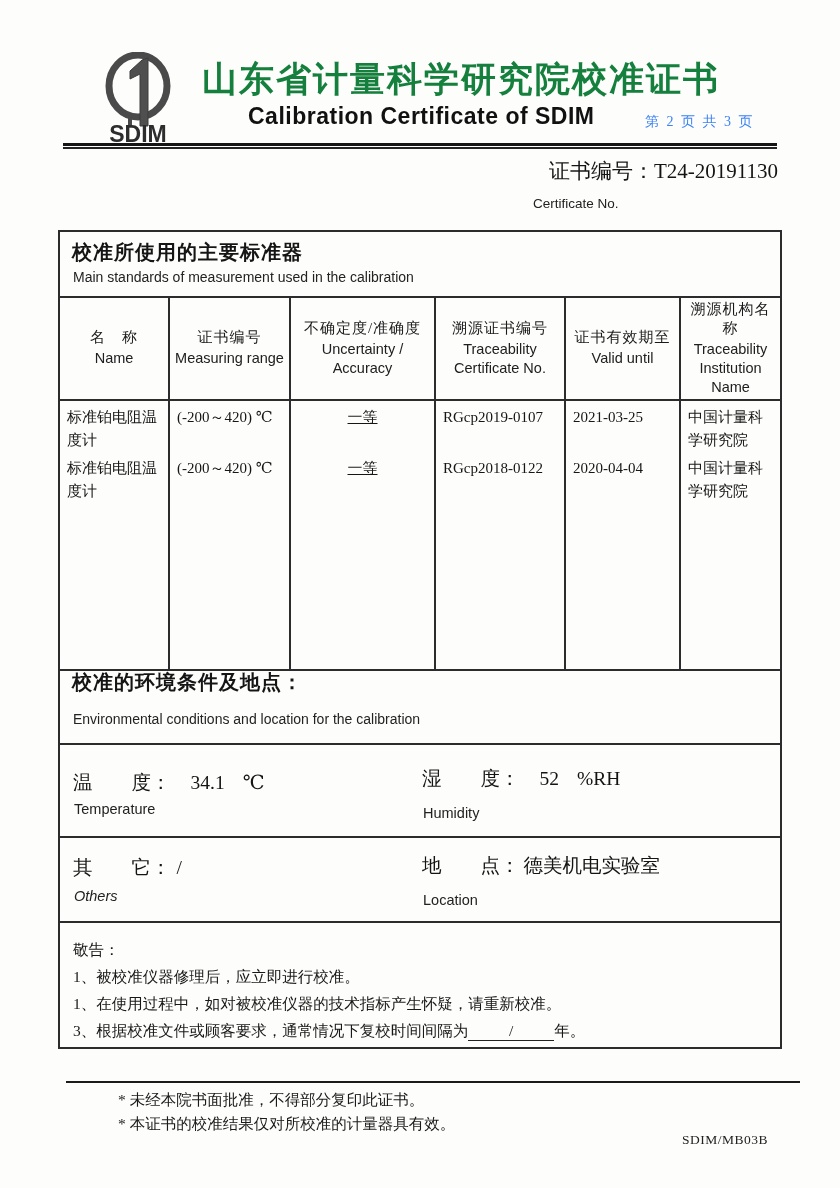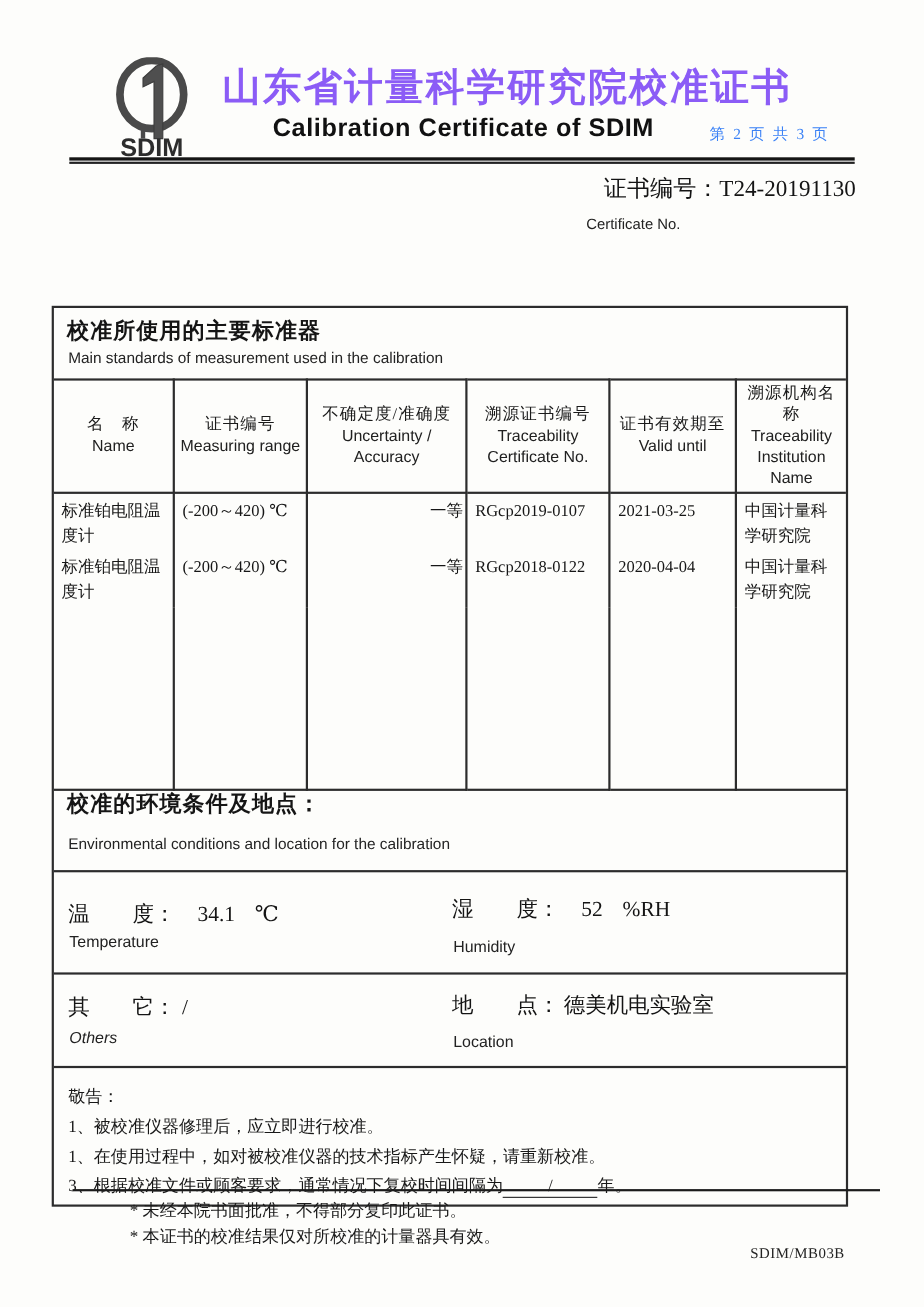--- a/index.html
+++ b/index.html
@@ -7,43 +7,43 @@
   .page {
     position:relative; width:840px; height:1188px; margin:0 auto;
     background:#fdfdfb; color:#1c1c1c; overflow:hidden;
     font-family:"Liberation Serif","DejaVu Serif",serif;
   }
   .abs { position:absolute; }
   .sans { font-family:"Liberation Sans","DejaVu Sans",sans-serif; }
 
   
   .logo-svg { position:absolute; left:92px; top:52px; }
-  .title-zh { left:202px; top:56px; font-size:35px; font-weight:bold; letter-spacing:2px; white-space:nowrap; color:#8b5cf6; }
+  .title-zh { left:202px; top:56px; font-size:35px; font-weight:bold; letter-spacing:2px; white-space:nowrap; color:#15803d; }
   .title-en { left:248px; top:103px; font-size:23px; font-weight:bold; letter-spacing:.5px; color:#111; }
   .page-info { left:645px; top:113px; font-size:14px; letter-spacing:2px; color:#3b82f6; }
   .rule-double { left:63px; top:143px; width:714px; height:6px; border-top:3px solid #151515; border-bottom:2px solid #222; }
   .cert-no { top:157px; right:62px; font-size:21px; white-space:nowrap; color:#141414; }
   .cert-no-en { left:533px; top:196px; font-size:13.5px; color:#222; }
 
   
-  .main-box { left:47px; top:230px; width:724px; height:819px; border:2px solid #2c2c2c;margin-top:48px; }
+  .main-box { left:58px; top:230px; width:724px; height:819px; border:2px solid #2c2c2c; }
   .sec-title { font-size:20px; font-weight:600; letter-spacing:1px; color:#151515;
                font-family:"Liberation Sans","DejaVu Sans",sans-serif; }
   .sec-sub { font-size:14px; color:#232323; }
 
   
   .std-table { position:absolute; left:0; top:64px; width:100%; border-collapse:collapse; table-layout:fixed; }
   .std-table th, .std-table td { border:2px solid #2c2c2c; font-weight:normal; }
   .std-table tr > *:first-child { border-left:none; }
   .std-table tr > *:last-child { border-right:none; }
   .std-table th { height:86px; font-size:15px; text-align:center; vertical-align:middle; padding:2px 4px; color:#1a1a1a; }
   .std-table th .zh { display:block; font-family:"Liberation Serif",serif; letter-spacing:1px; }
   .std-table th .en { display:block; font-family:"Liberation Sans","DejaVu Sans",sans-serif; font-size:14.5px; line-height:1.3; margin-top:2px; color:#202020; }
   .std-table tbody td { border-top:none; border-bottom:none; vertical-align:top; font-size:15px; padding:5px 5px 0 7px; line-height:1.55; color:#161616; }
-  .std-table tbody td.c { text-align:right; padding-left:2px; padding-right:2px; }
+  .std-table tbody td.c { text-align:center; padding-left:2px; padding-right:2px;text-decoration:underline; }
   .std-table tr.filler td { height:166px; border-bottom:2px solid #2c2c2c; }
 
   
   .hline { left:0; width:100%; border-top:2px solid #2c2c2c; }
   .env-zh { font-size:19.5px; white-space:nowrap; color:#141414; }
   .env-zh .val { margin-left:20px; }
   .env-zh .unit { margin-left:18px; }
   .env-en { font-size:14.5px; color:#222; }
 
   

